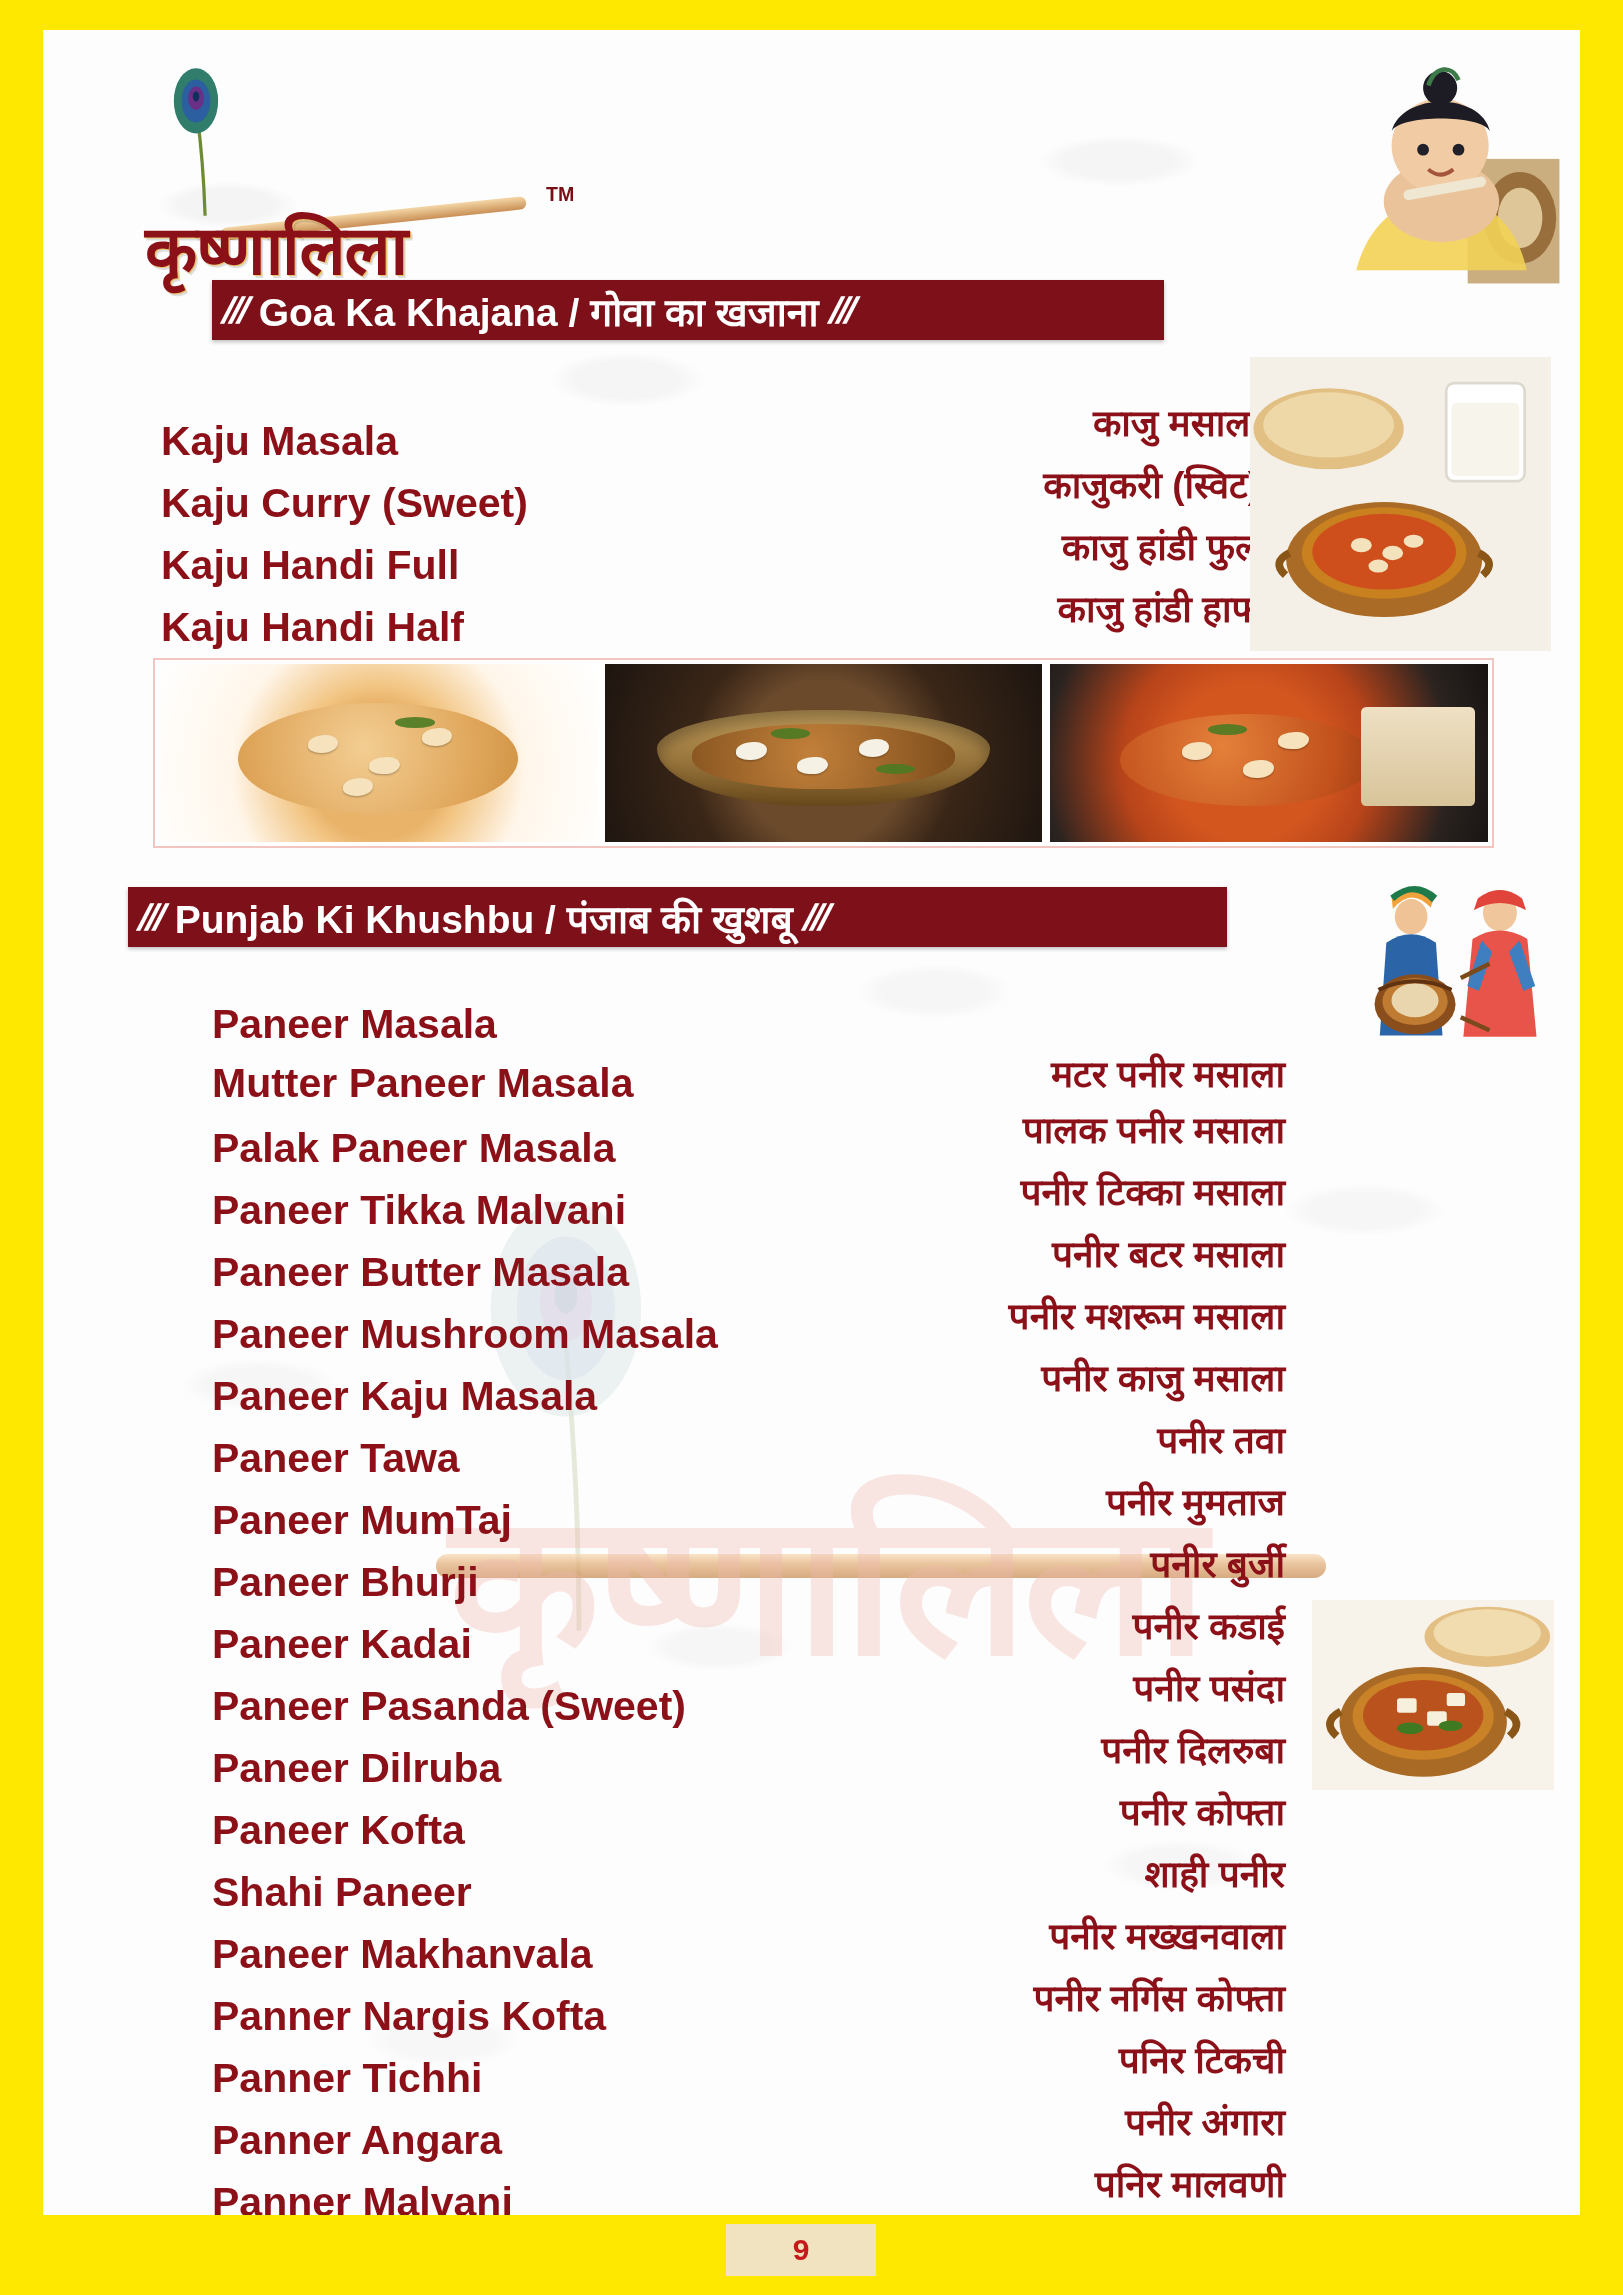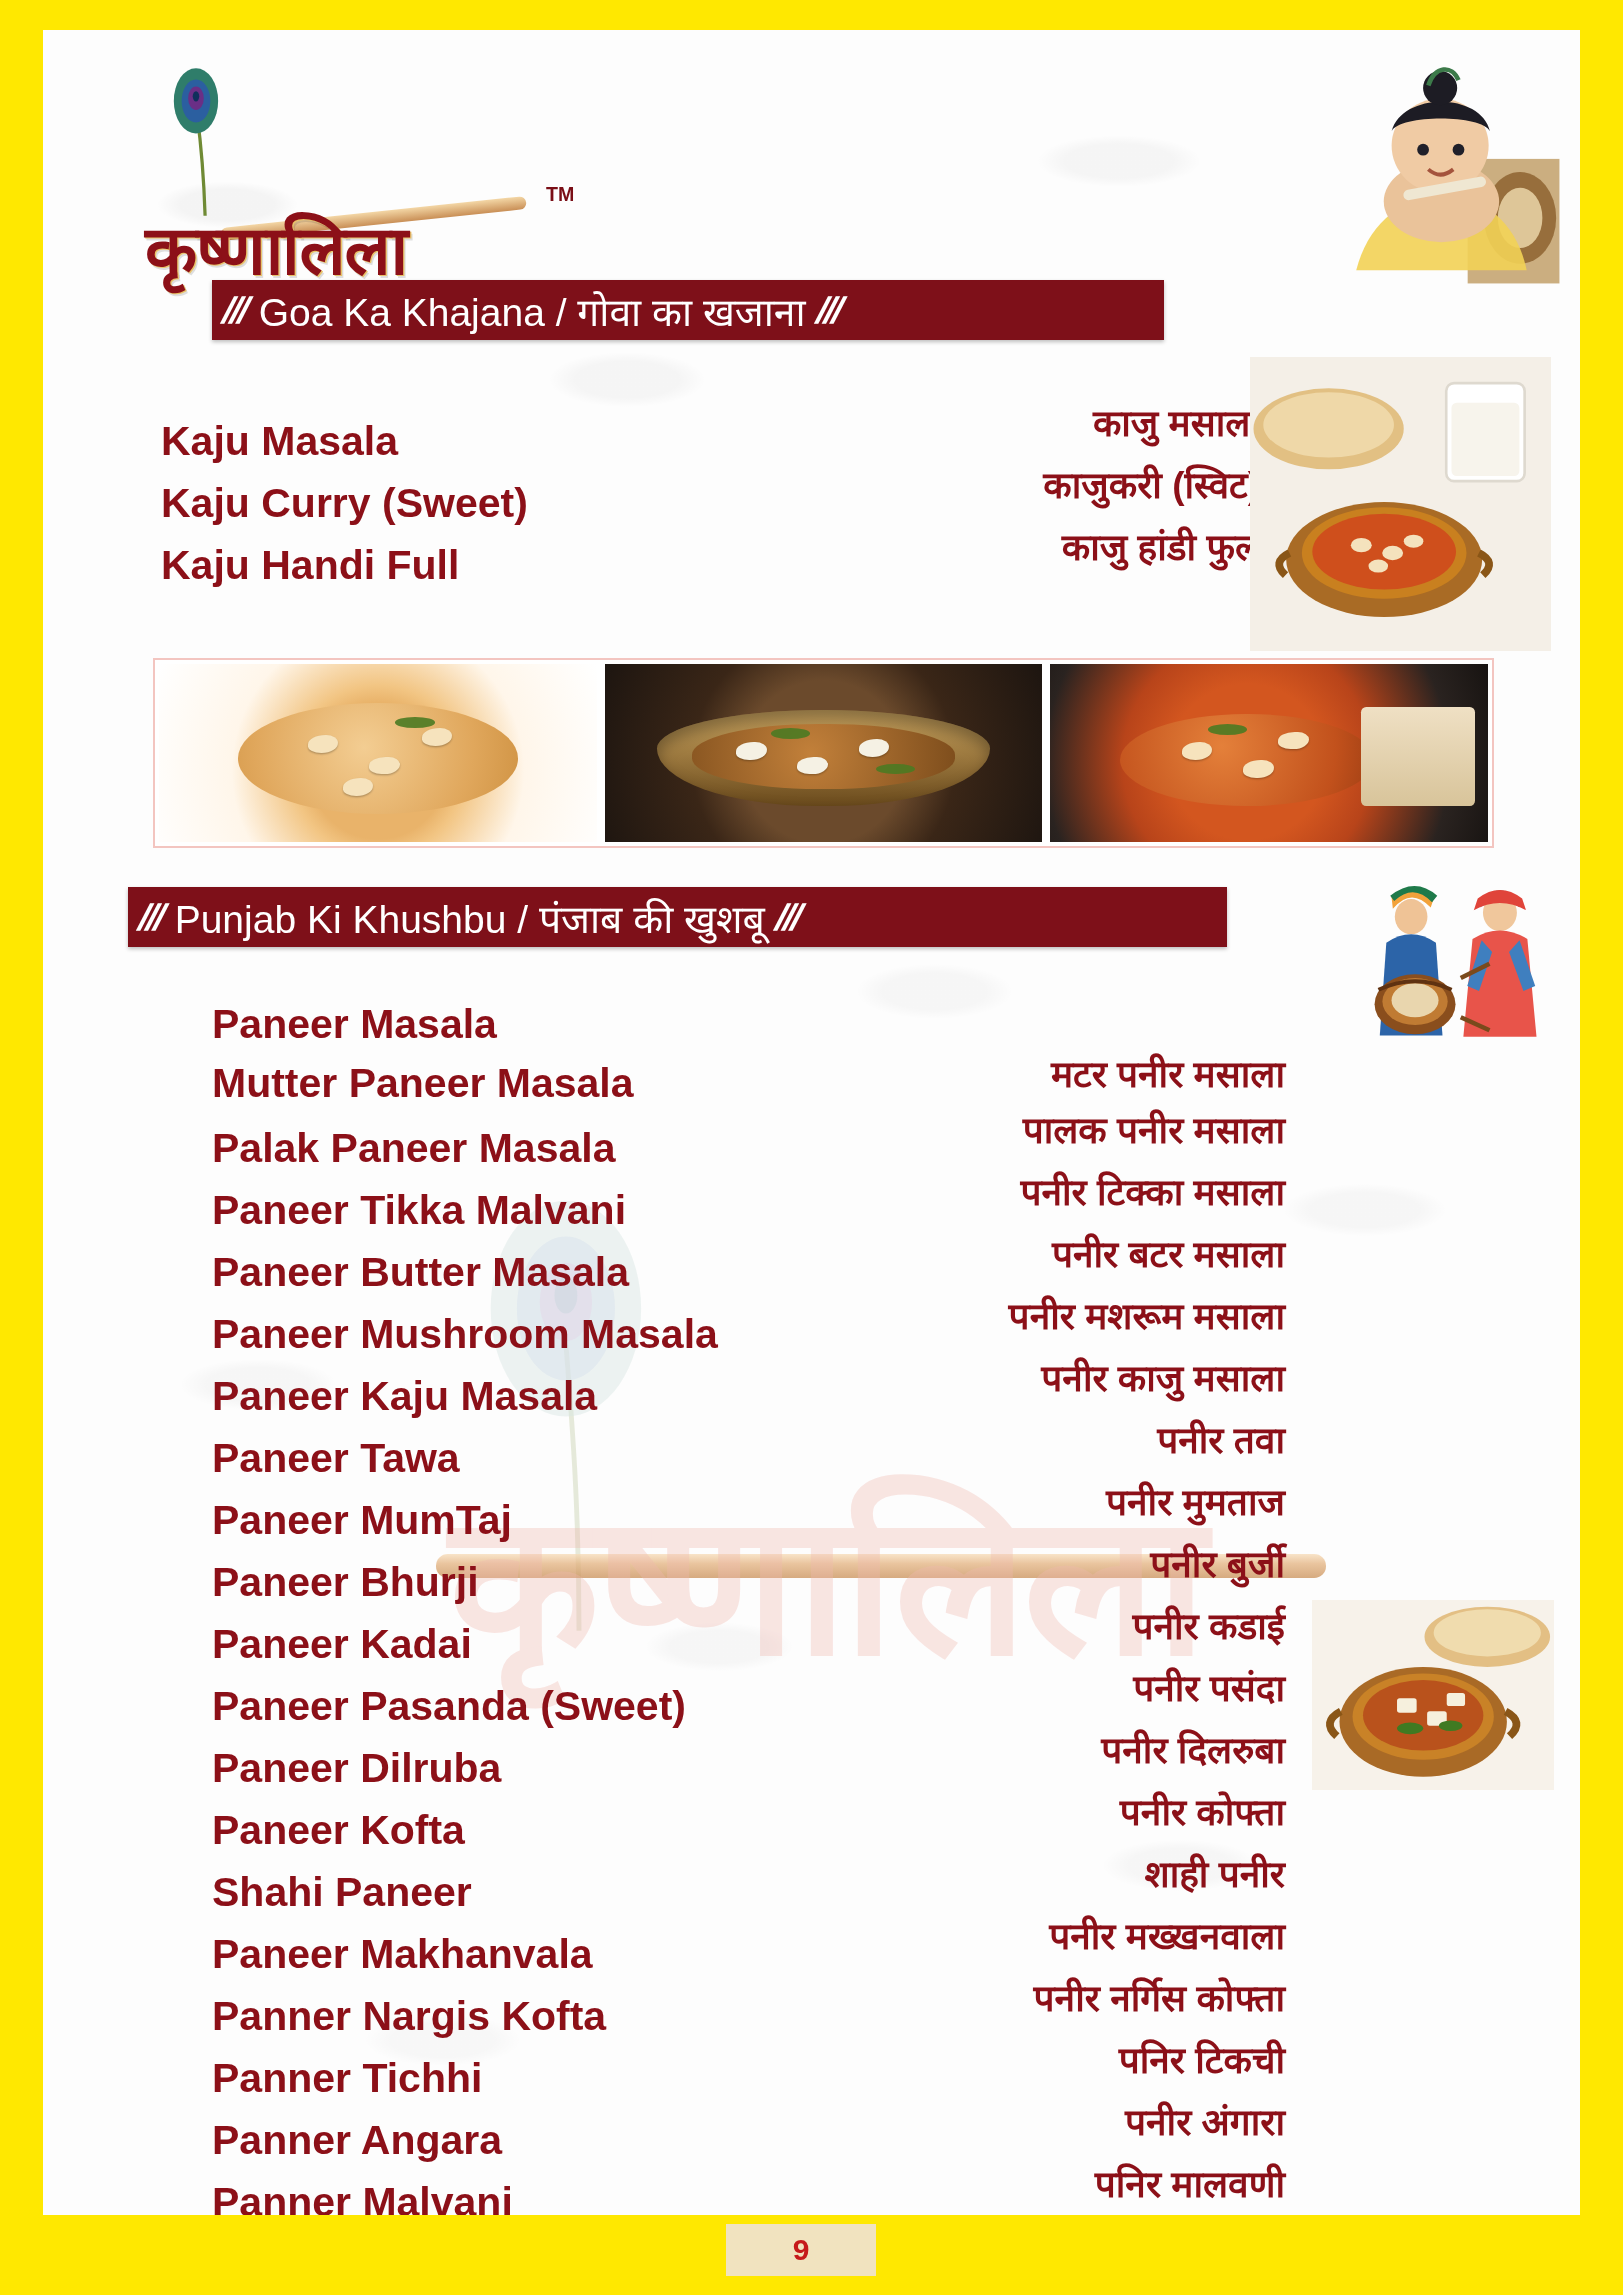--- a/index.html
+++ b/index.html
@@ -108,21 +108,21 @@
     background:#7e1019;
     display:flex; align-items:center;
     box-shadow:0 2px 3.9px rgba(0,0,0,.25);
   }
   .banner .slashes{
     color:#ffffff; font-size:37px; font-weight:bold; letter-spacing:-2.6px;
     padding:0 11.8px; transform:skewX(-18deg); line-height:1;
   }
   .banner .title{
     color:#ffffff;
-    font-size:39px; font-weight:normal;
+    font-size:39px; font-weight:bold;
     white-space:nowrap;
   }
   #banner-goa{ left:169px; top:250px; width:952px; }
   #banner-punjab{ left:85px; top:857px; width:1099px; }
 
   
   .menu{ position:absolute; }
   .menu-row{
     display:flex;
     align-items:baseline;
@@ -319,20 +319,24 @@
       <span class="en">Kaju Masala</span>
       <span class="hi">काजु मसाला</span>
     </div>
     <div class="menu-row" style="position:relative;">
       <span class="en">Kaju Curry (Sweet)</span>
       <span class="hi">काजुकरी (स्विट)</span>
     </div>
     <div class="menu-row" style="position:relative;">
       <span class="en">Kaju Handi Full</span>
       <span class="hi">काजु हांडी फुल</span>
+    </div>
+    <div class="menu-row" style="position:relative;">
+      <span class="en">Kaju Handi Half</span>
+      <span class="hi">काजु हांडी हाफ</span>
     </div>
   </div>
 
   <div class="photo-goa-corner ph-corner-photo">
     <svg viewBox="0 0 460 450" width="301" height="294">
       <rect x="0" y="0" width="460" height="450" fill="#f4efe7"></rect>
       <ellipse cx="120" cy="110" rx="115" ry="62" fill="#e2c083"></ellipse>
       <ellipse cx="120" cy="104" rx="100" ry="50" fill="#efd8a8"></ellipse>
       <rect x="300" y="40" width="120" height="150" rx="12" fill="#ffffff" stroke="#ded9cf" stroke-width="4"></rect>
       <rect x="308" y="70" width="104" height="112" rx="8" fill="#f7f4ec"></rect>

